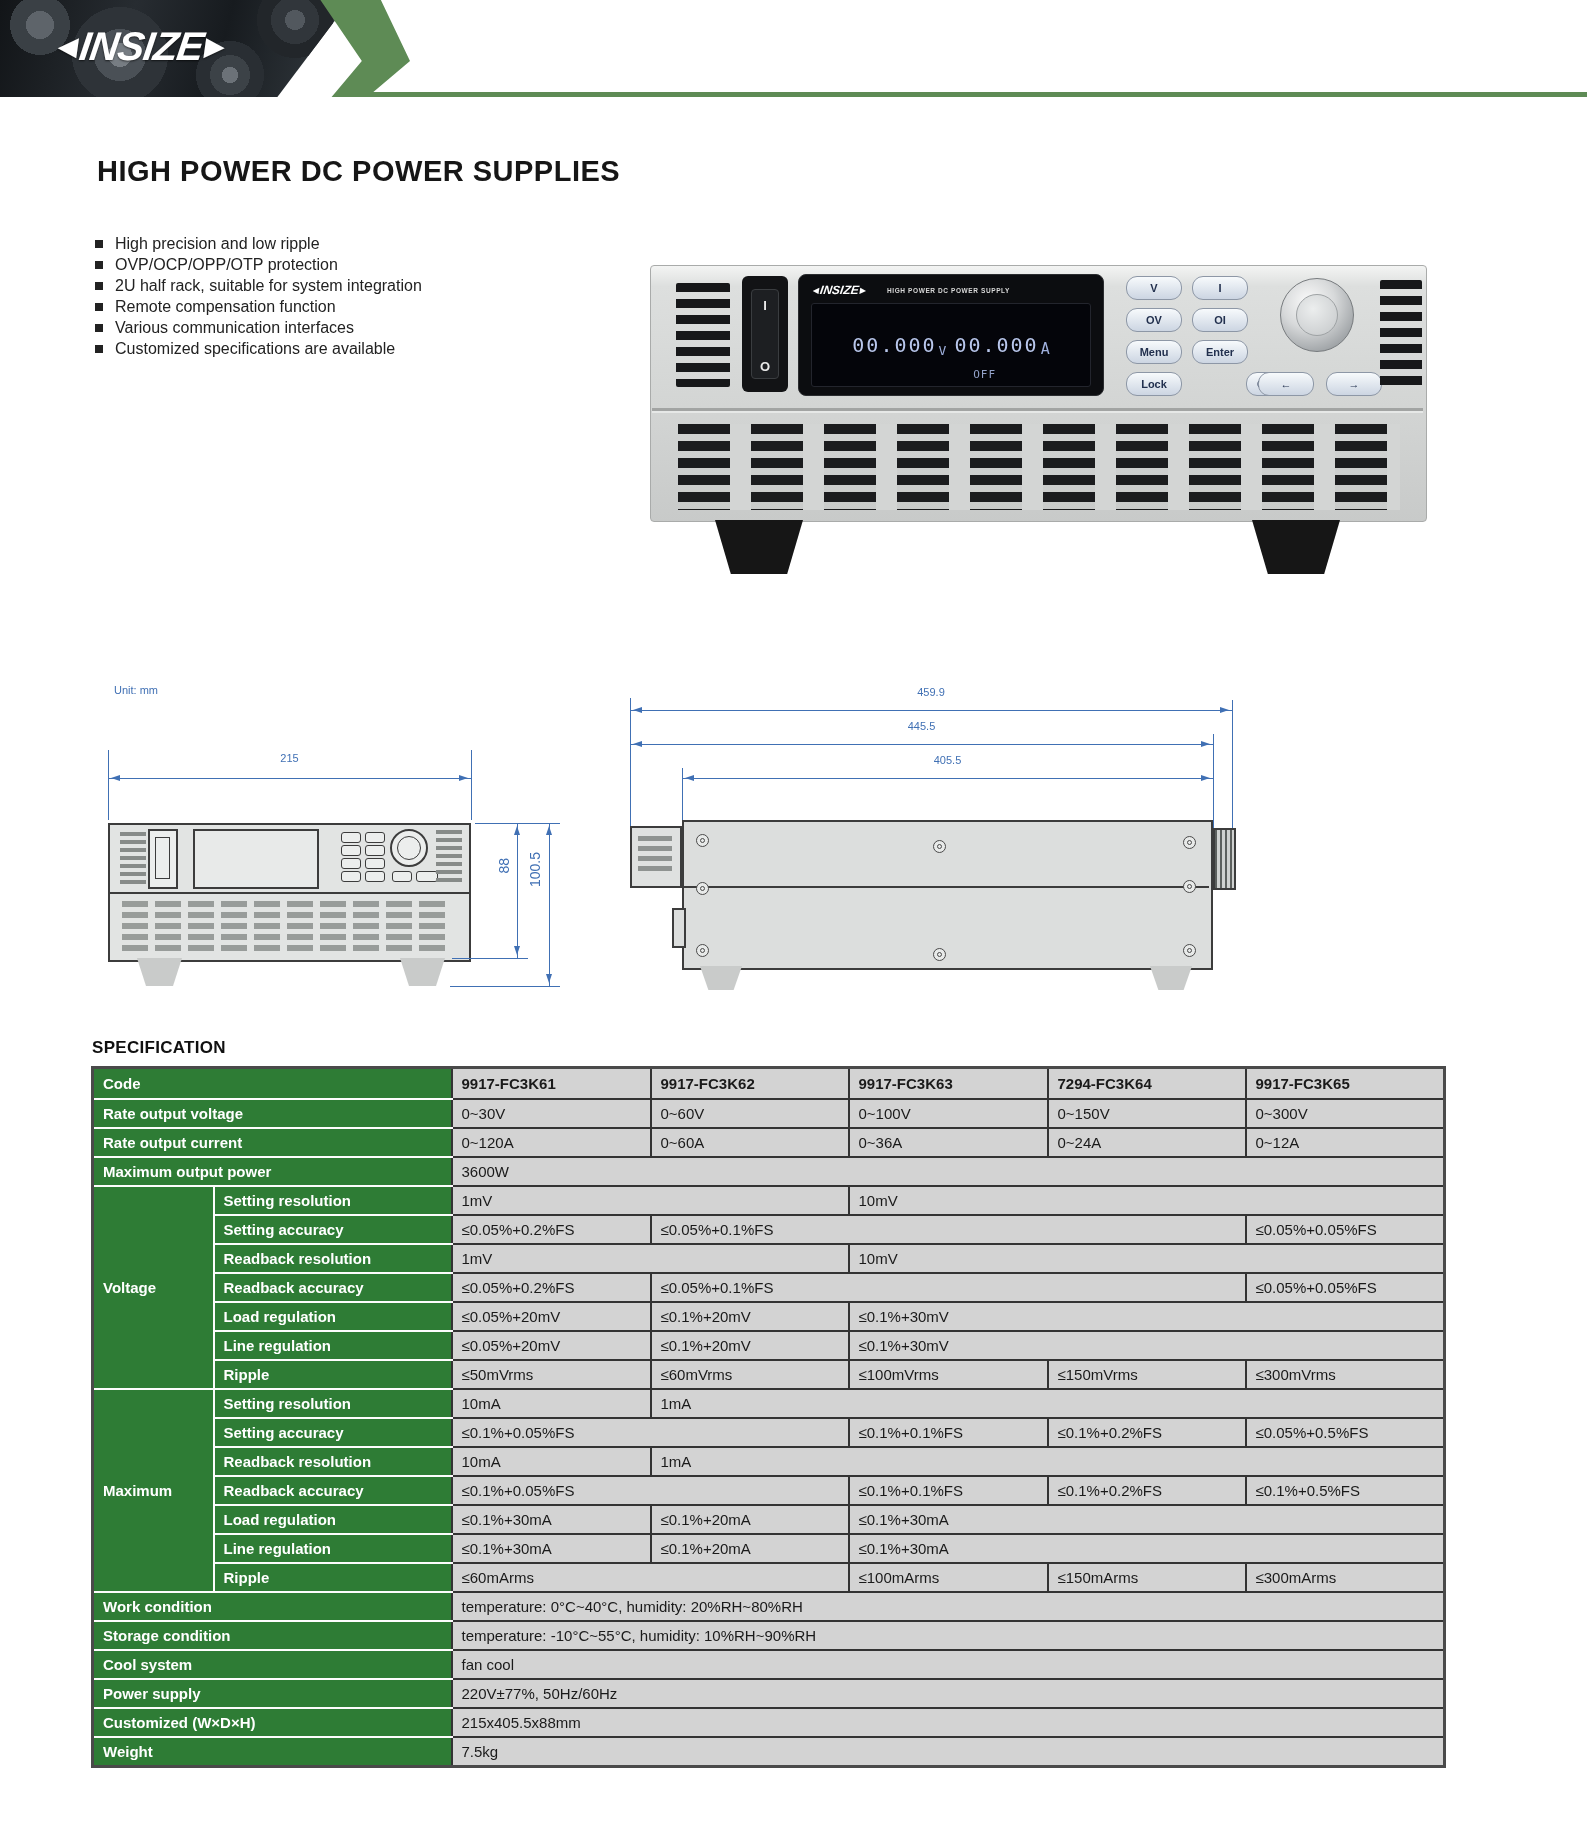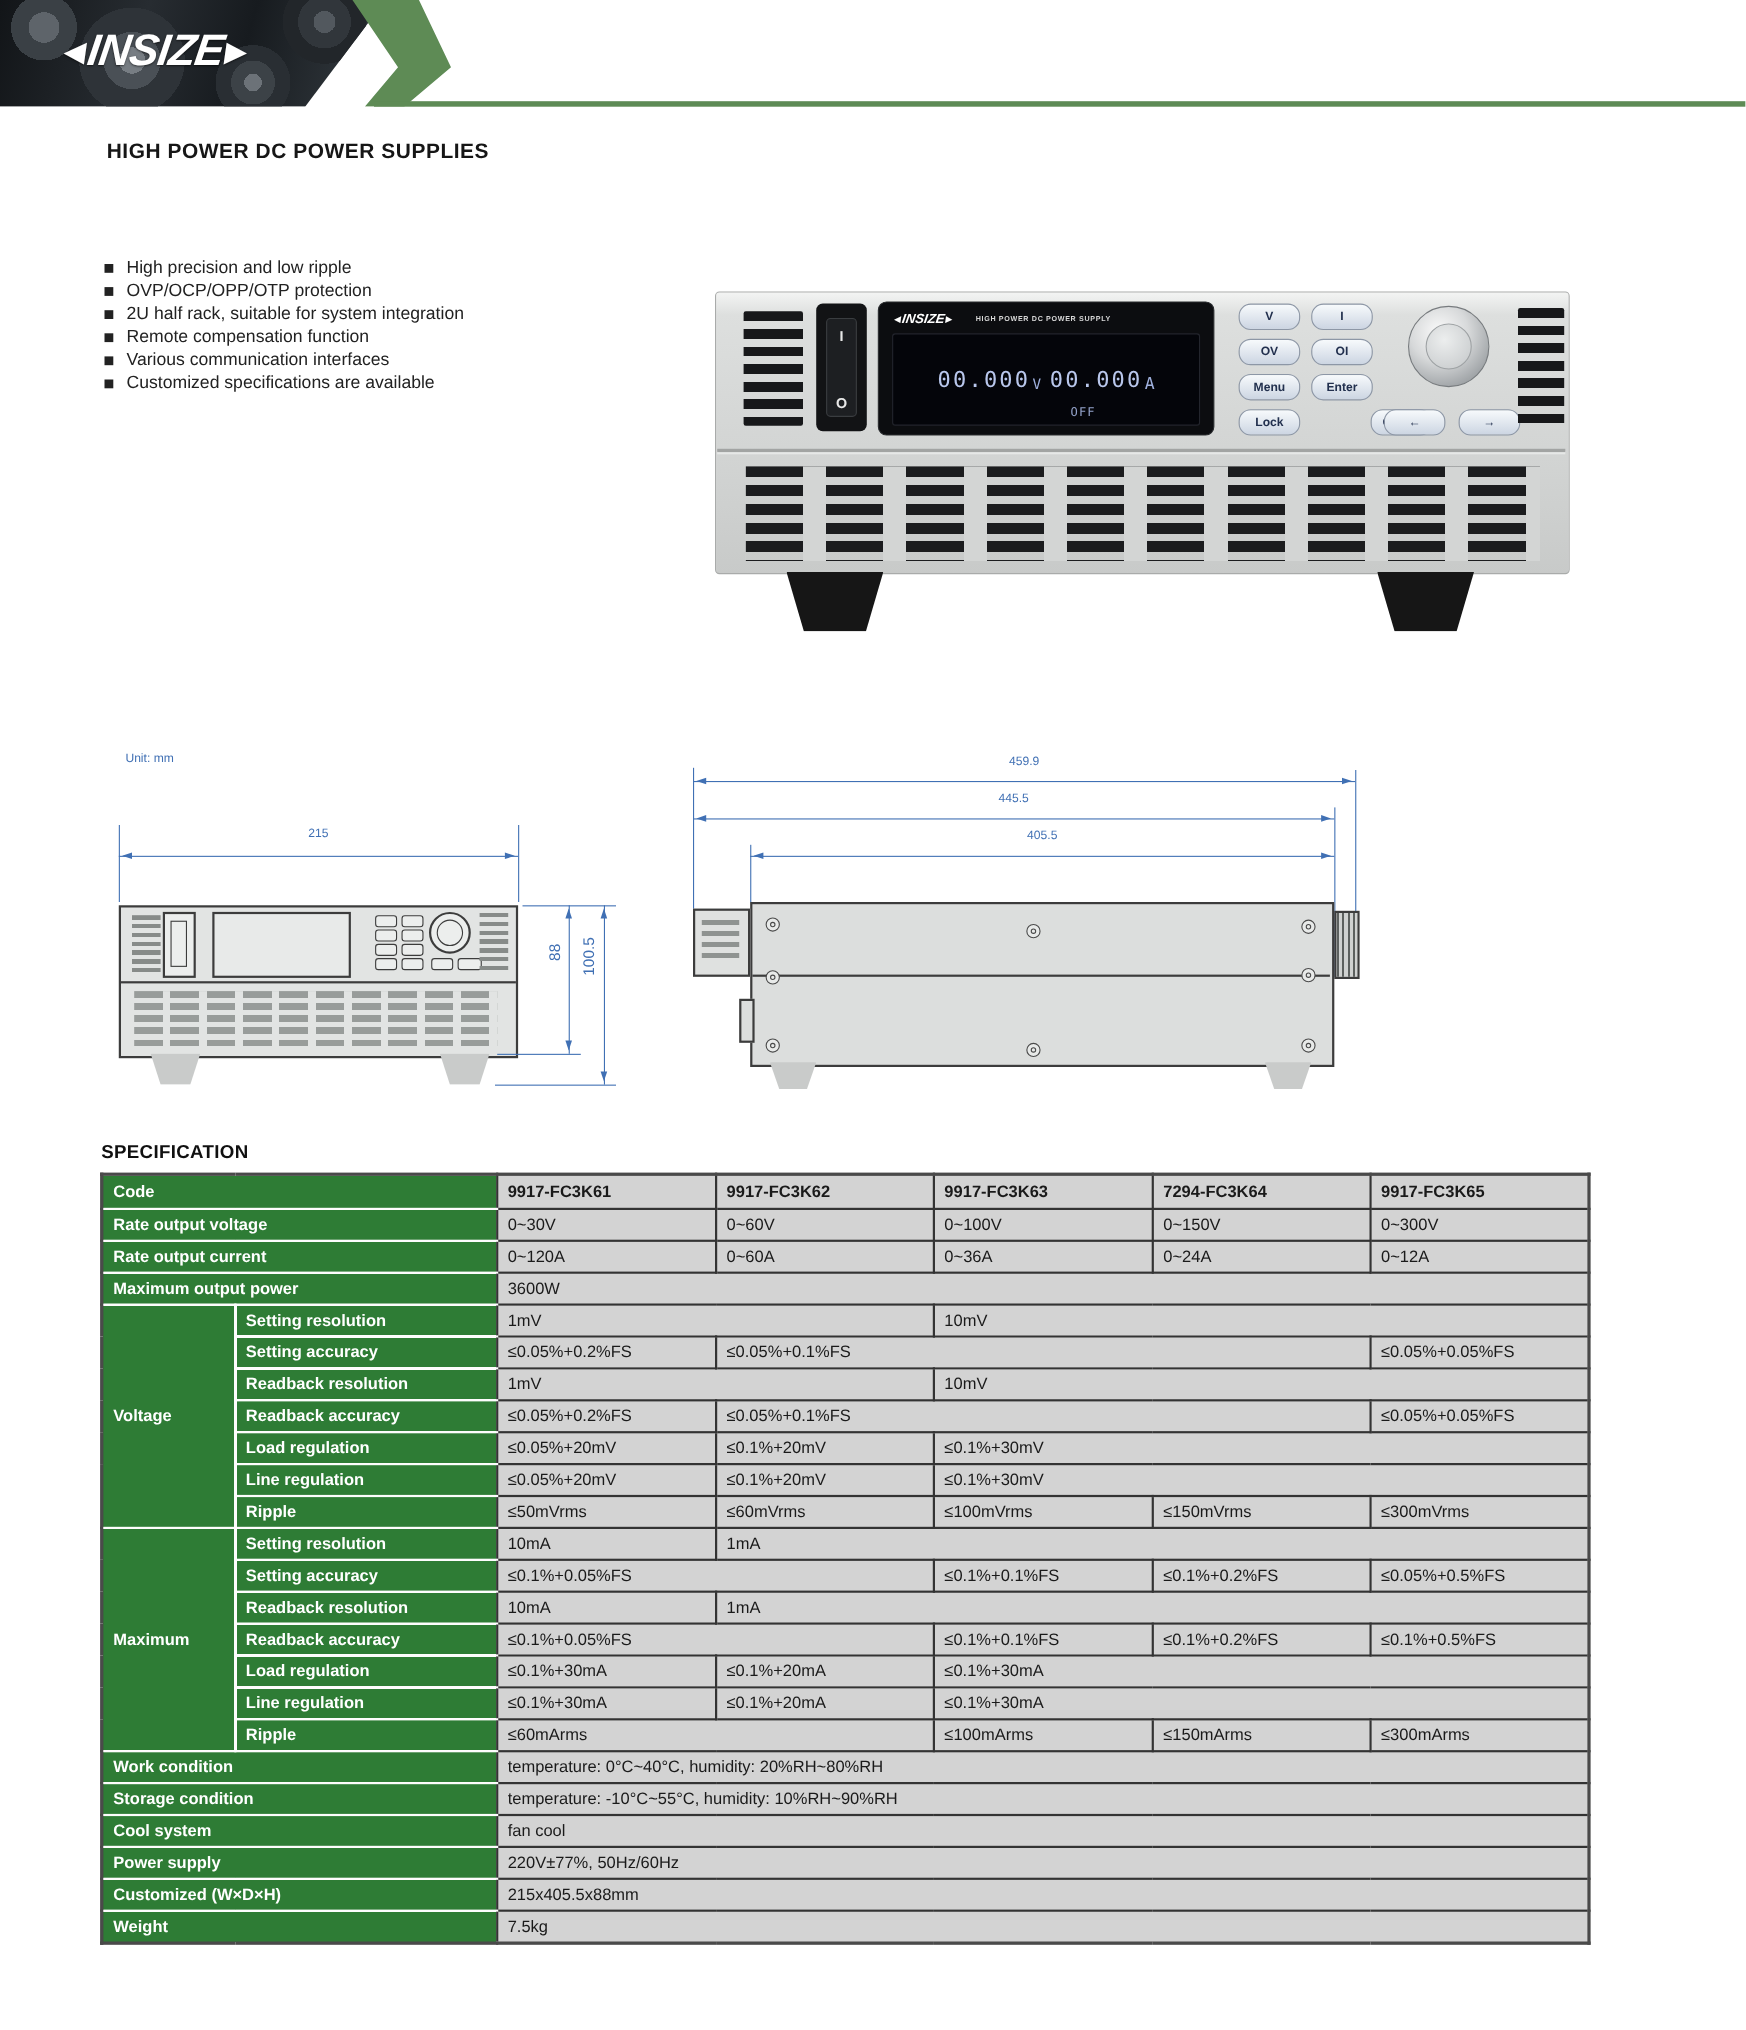--- a/index.html
+++ b/index.html
@@ -18,21 +18,21 @@
           linear-gradient(105deg,#121518,#272c31 35%,#171b1f 60%,#2c3237 85%,#121518);}
   .chevron{position:absolute;left:298px;top:0;width:112px;height:97px;background:#5e8b55;
         clip-path:polygon(20% 0,74% 0,100% 63%,62% 100%,30% 100%,57% 63%);}
   .gline{position:absolute;left:340px;top:92px;width:1247px;height:5px;background:#5e8b55;}
   .logo{position:absolute;left:58px;top:24px;color:#fff;transform:skewX(-8deg);
         display:flex;align-items:center;gap:2px;text-shadow:0 1px 2px rgba(0,0,0,.6);}
   .logo .txt{font-size:40px;font-weight:bold;font-style:italic;letter-spacing:-1px;}
   .logo .arr{font-size:26px;}
 
   
-  .title{position:absolute;left:97px;top:128px;font-size:19px;font-weight:bold;color:#161616;letter-spacing:.5px;}
+  .title{position:absolute;left:97px;top:155px;font-size:29px;font-weight:bold;color:#161616;letter-spacing:.5px;}
   .features{position:absolute;left:95px;top:236px;list-style:none;margin:0;padding:0;}
   .features li{display:flex;align-items:flex-start;margin-bottom:5px;font-size:16px;color:#222;line-height:16px;}
   .features .sq{width:8px;height:8px;background:#222;margin:4px 12px 0 0;flex:0 0 8px;}
 
   
   .chassis{position:absolute;left:650px;top:265px;width:775px;height:255px;border-radius:4px;
         border:1px solid #a9abaa;
         background:linear-gradient(180deg,#f3f4f3,#dddfde 8%,#d3d5d4 55%,#c8cac9);}
   .seam{position:absolute;left:652px;top:408px;width:771px;height:3px;background:#a2a4a3;box-shadow:0 2px 0 #e6e8e7;}
   .slatV{background:repeating-linear-gradient(180deg,#17181a 0 9px,transparent 9px 16px);border-radius:2px;}

